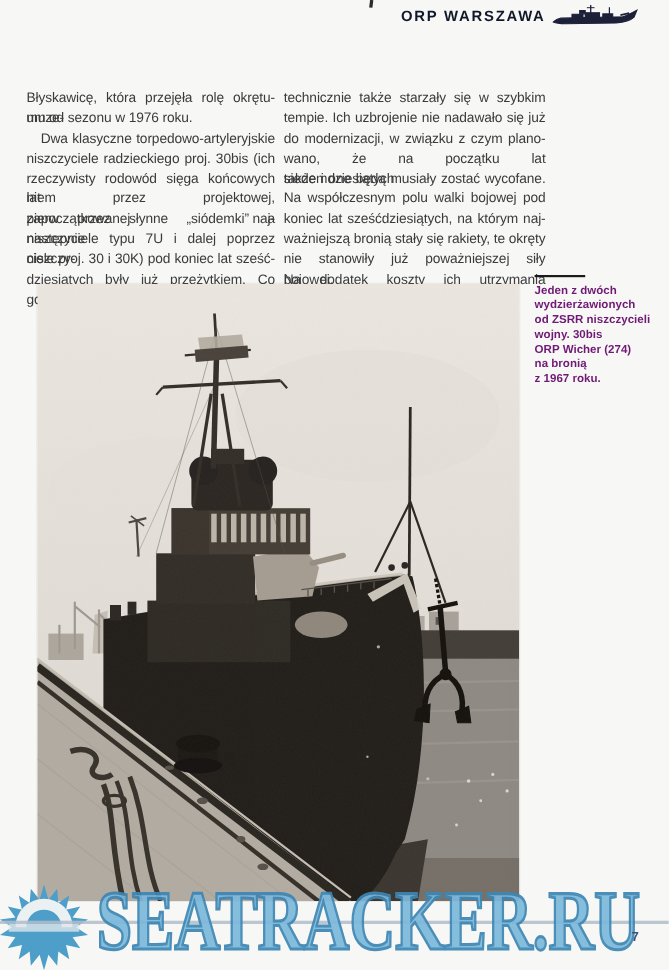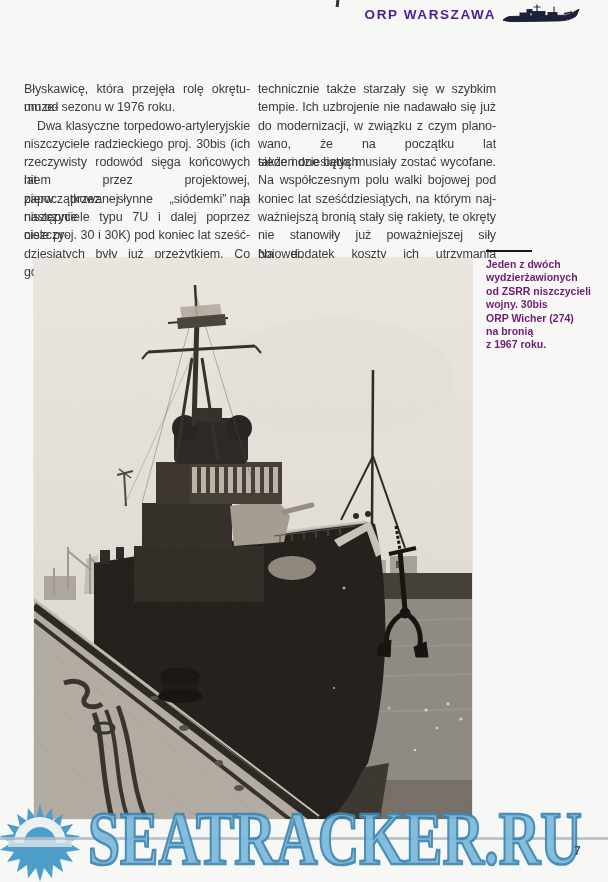--- a/index.html
+++ b/index.html
@@ -2,21 +2,21 @@
 <html><head>
 <meta charset="utf-8">
 <style>
   html,body{margin:0;padding:0;}
   body{width:608px;height:882px;position:relative;background:#f7f8f5;overflow:hidden;
        font-family:"Liberation Sans",sans-serif;}
 
   
   .header{position:absolute;top:0;left:0;width:608px;height:30px;}
   .hdr-title{position:absolute;top:7px;right:112px;font-size:13.5px;font-weight:bold;
-             letter-spacing:1.6px;color:#4c1d95;}
+             letter-spacing:1.6px;color:#0f172a;}
   .hdr-ship{position:absolute;top:3px;right:28px;width:78px;height:22px;}
   .scan-tick{position:absolute;left:336px;top:0;width:3px;height:7px;background:#2c2c2c;transform:rotate(7deg);}
 
   
   .columns{position:absolute;left:24px;top:80px;width:472px;display:flex;gap:8px;}
   .col{color:#3c3b3c;}
   .col:nth-child(1){width:226px;}
   .col:nth-child(2){width:238px;}
   .tline{font-size:12.5px;line-height:18.3px;height:18.3px;letter-spacing:-0.1px;white-space:nowrap;}
   .tline.j{text-align:justify;text-align-last:justify;white-space:normal;}

